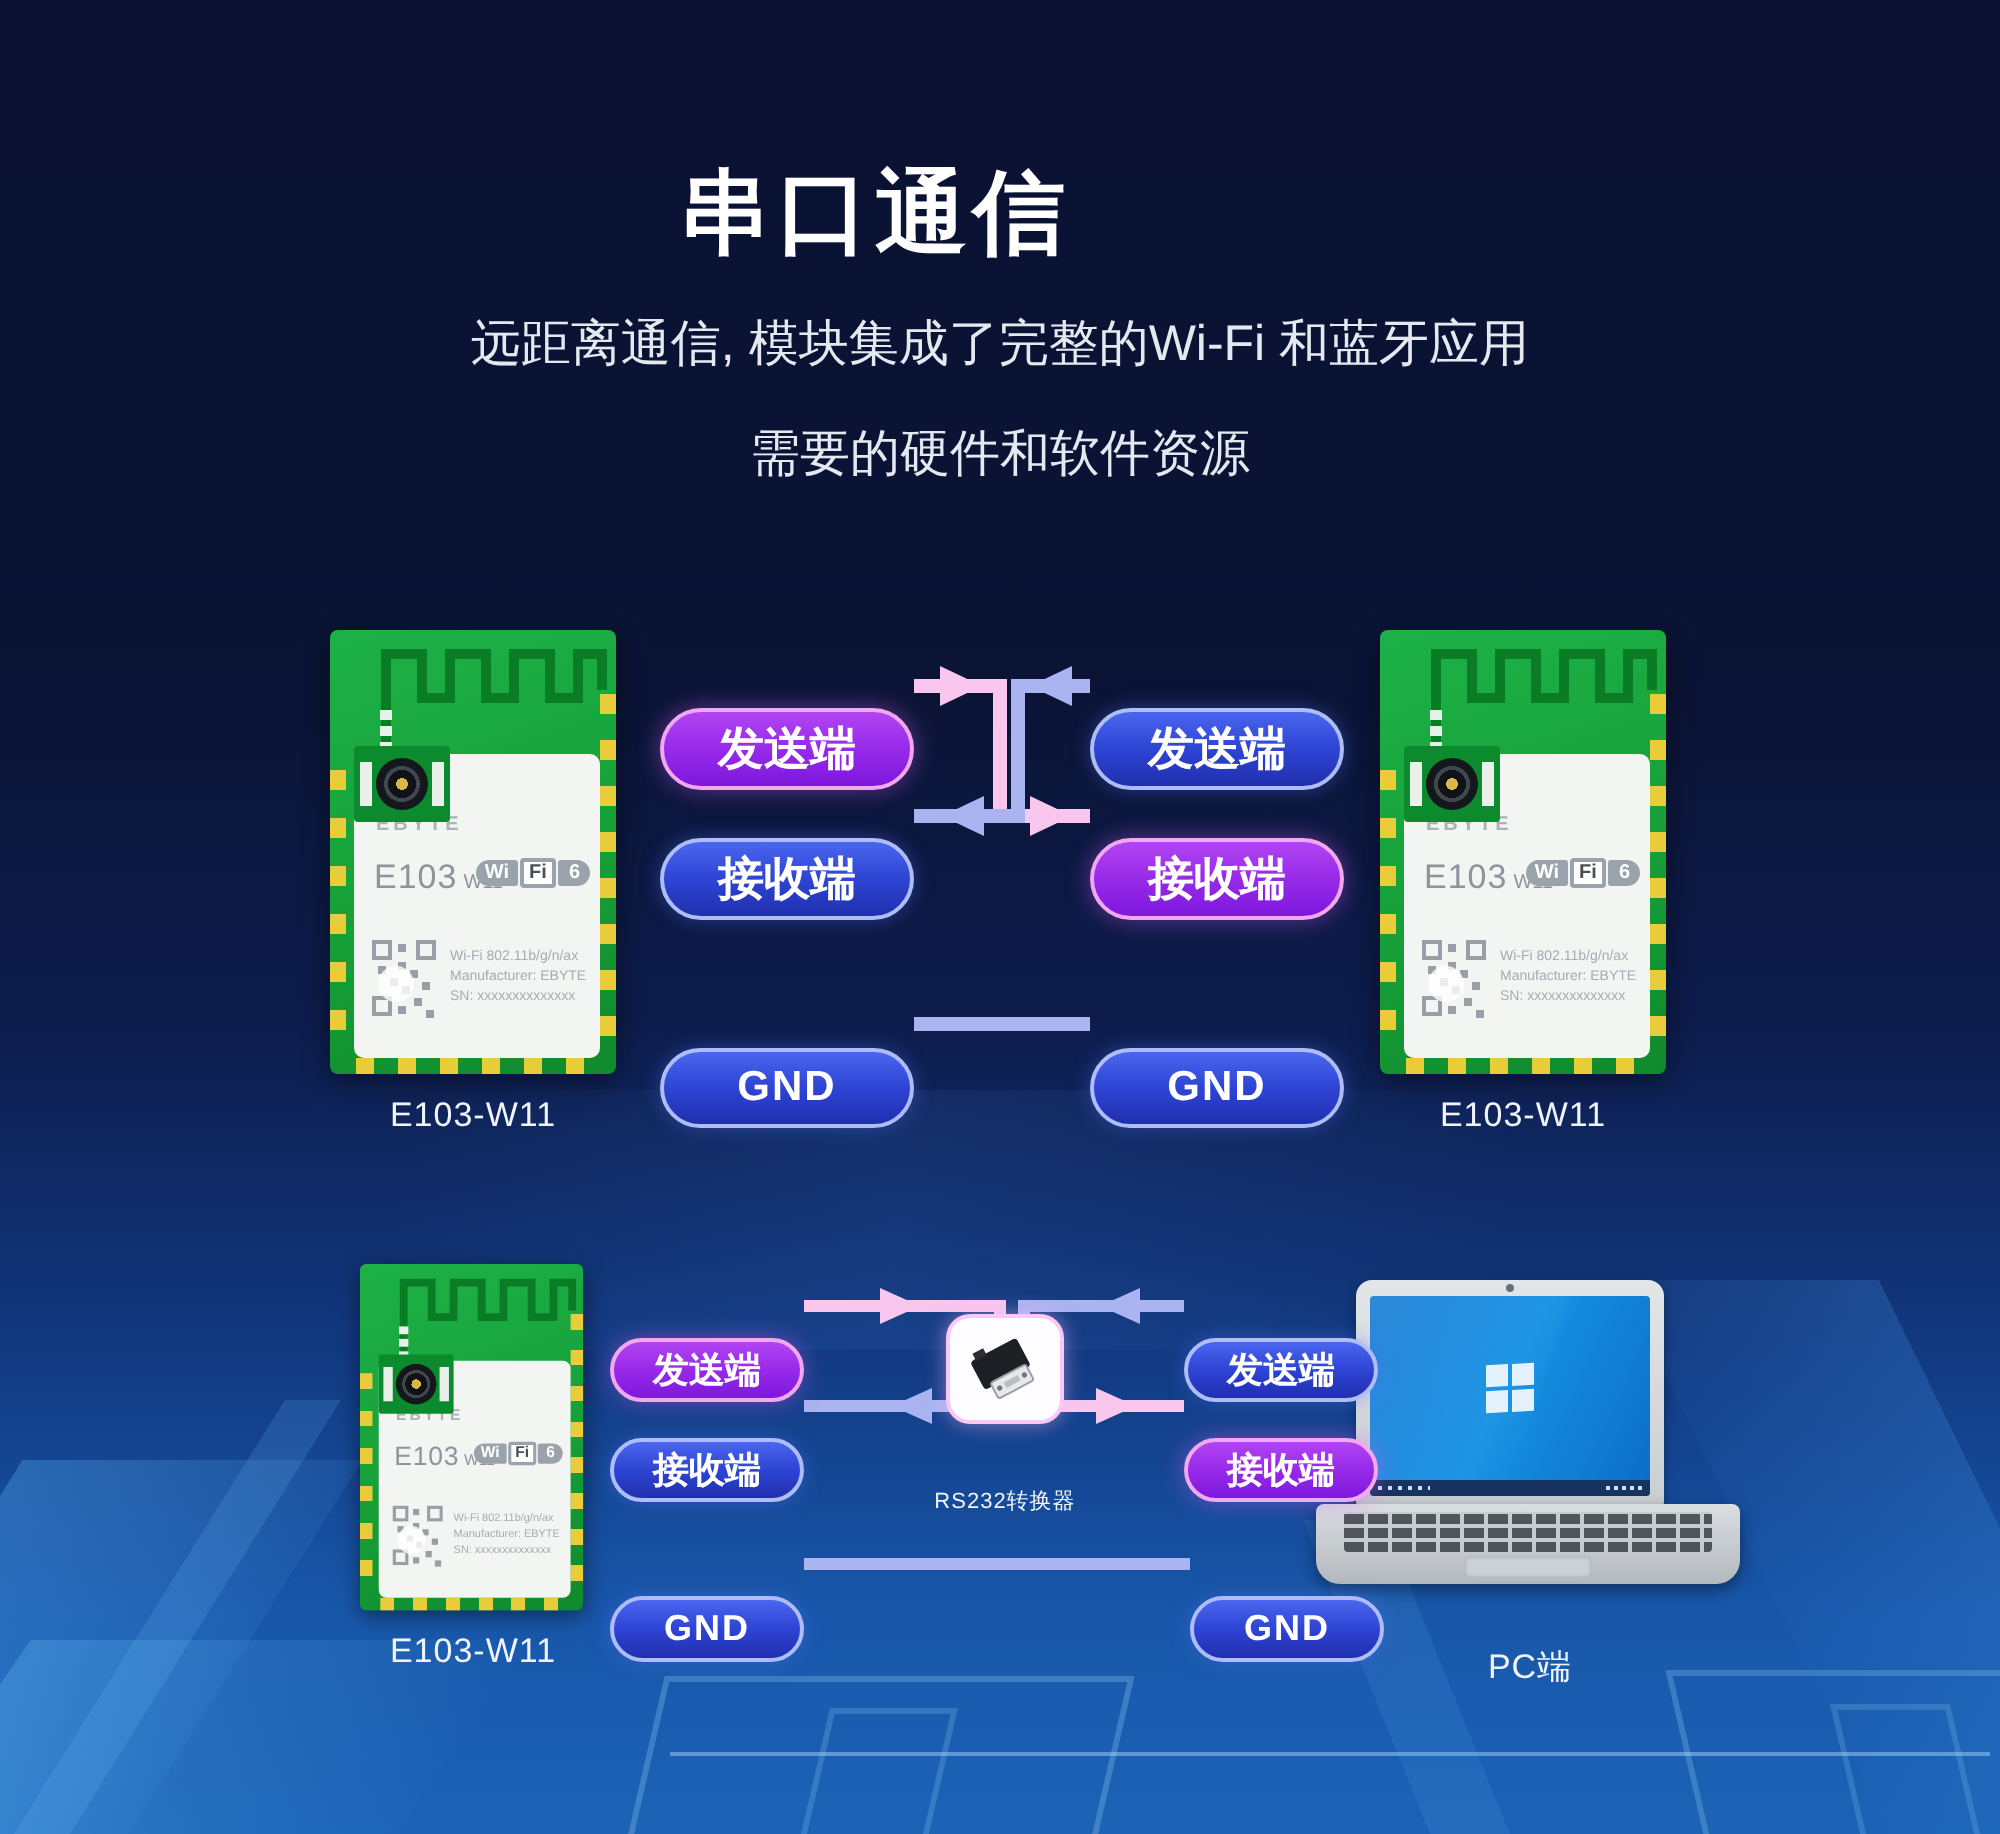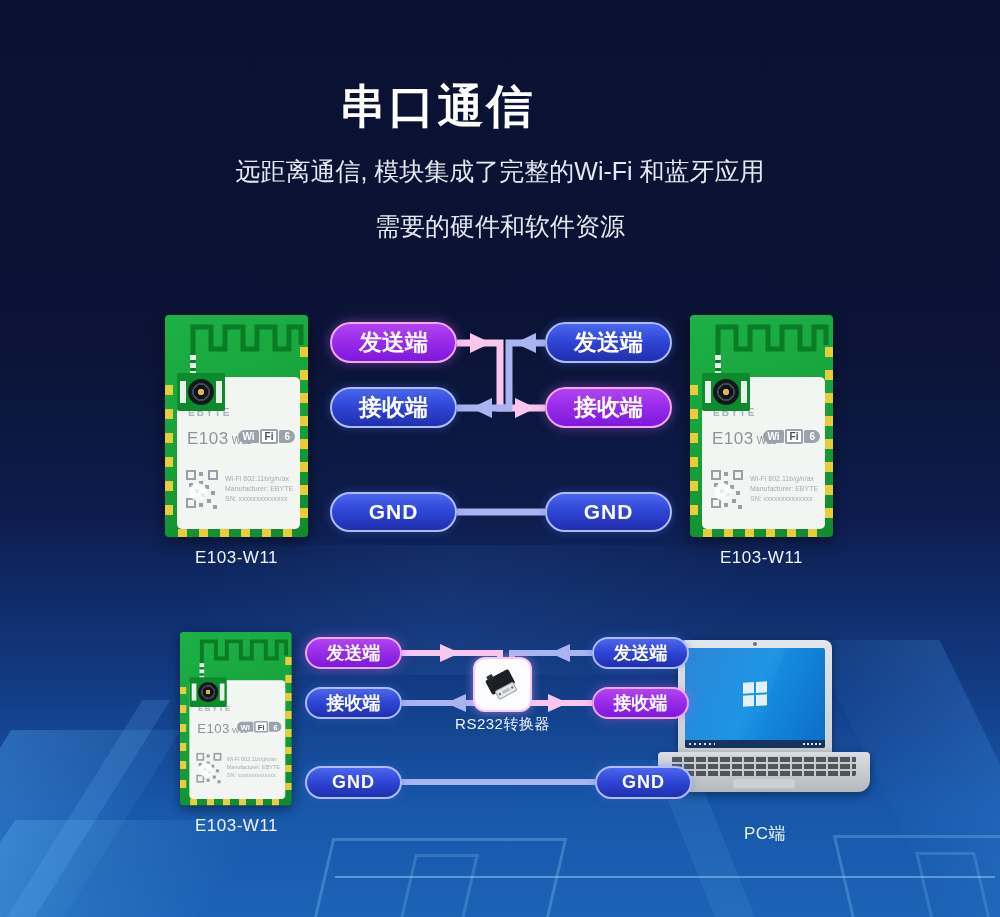--- a/index.html
+++ b/index.html
@@ -57,21 +57,21 @@
   .qr { position:absolute; left:8px; top:92px; width:34px; height:42px; }
   .specs { position:absolute; left:48px; top:97px; font-size:7px; line-height:10px; color:#a3adb3; }
   .ufl { position:absolute; left:12px; top:58px; width:48px; height:38px; background:#0c8a2e; border-radius:2px; }
   .ufl::before, .ufl::after { content:""; position:absolute; top:8px; width:6px; height:22px; background:#e9efe9; }
   .ufl::before { left:3px; } .ufl::after { right:3px; }
   .ufl .ring { position:absolute; left:11px; top:6px; width:26px; height:26px; border-radius:50%;
     background:radial-gradient(circle,#d9b646 0 3px,#101316 3px 7px,#41474e 7px 9px,#14171b 9px 13px); }
 
   
   .pill { position:absolute; display:flex; align-items:center; justify-content:center;
-    color:#fff; font-weight:700; border-radius:999px; z-index:4; }
+    color:#fff; font-weight:700; border-radius:999px; z-index:4;margin-top:32px; }
   .pill.lg { width:127px; height:41px; font-size:23px; }
   .pill.sm { width:97px; height:32px; font-size:18px; }
   .pill.gnd-lg { width:127px; height:40px; font-size:21px; font-weight:600; letter-spacing:1px; }
   .pill.gnd-sm { width:97px; height:33px; font-size:18px; font-weight:600; letter-spacing:1px; }
   .purple { background:linear-gradient(180deg,#b145f2 0%,#9a2cea 45%,#7d18dd 100%);
     border:2px solid #f2a8f0; box-shadow:0 0 12px rgba(205,90,245,.45); }
   .blue { background:linear-gradient(180deg,#4a66ee 0%,#2e44d4 50%,#1f2fae 100%);
     border:2px solid #aebdf8; box-shadow:0 0 10px rgba(80,110,240,.4); }
 
   
@@ -368,18 +368,18 @@
         <rect x="8" y="8" width="26" height="16" rx="2" fill="#1c1f23"></rect>
         <rect x="12" y="22" width="20" height="9" rx="1.5" fill="#e7e8ea" stroke="#9aa0a6" stroke-width="1"></rect>
         <circle cx="15" cy="26.5" r="1.4" fill="#6b7artifact076" opacity="0"></circle>
         <circle cx="15" cy="26.5" r="1.3" fill="#70767c"></circle>
         <circle cx="29" cy="26.5" r="1.3" fill="#70767c"></circle>
         <rect x="18" y="25" width="8" height="3" fill="#b9bec3"></rect>
         <rect x="11" y="5" width="6" height="4" fill="#2a2e33"></rect>
       </g>
     </svg>
   </div>
-  <div class="caption" style="left:425px;top:715px;width:155px;font-size:15px">RS232转换器</div>
+  <div class="caption" style="left:425px;top:743px;width:155px;font-size:11px">RS232转换器</div>
 
   <div class="caption" style="left:180px;top:816px;width:113px">E103-W11</div>
   <div class="caption" style="left:700px;top:822px;width:130px">PC端</div>
 
 </div>
 
 </body></html>

